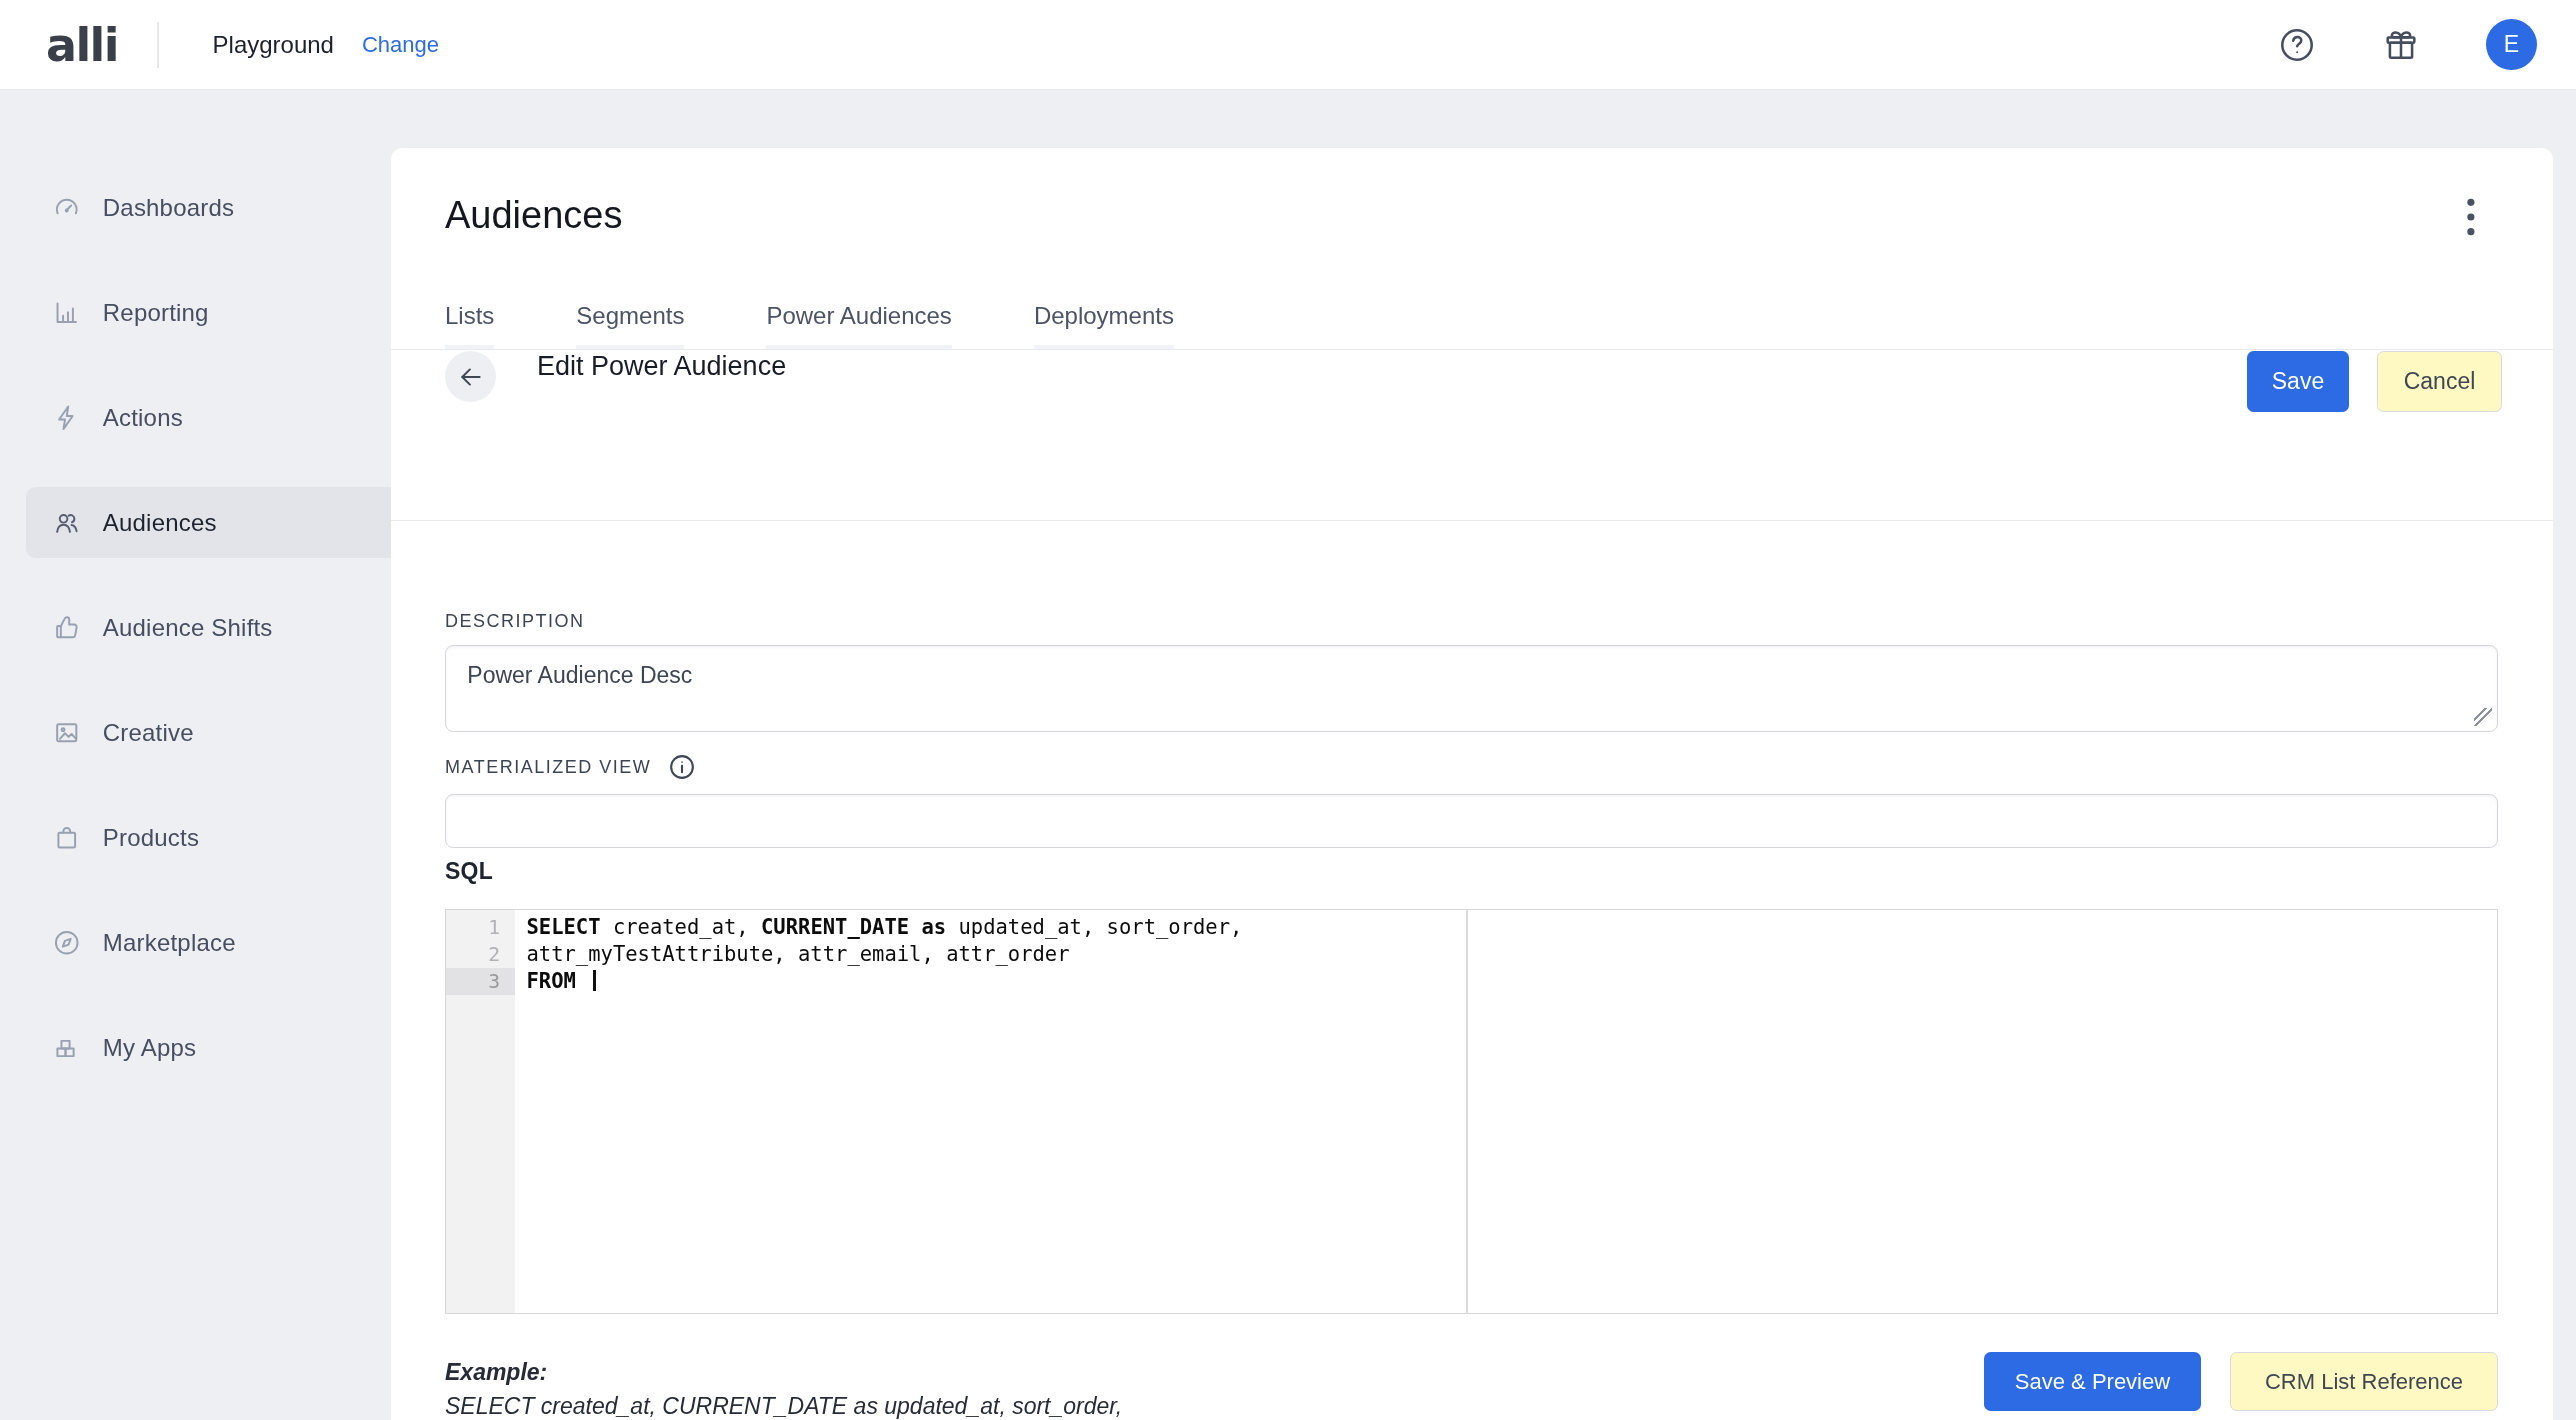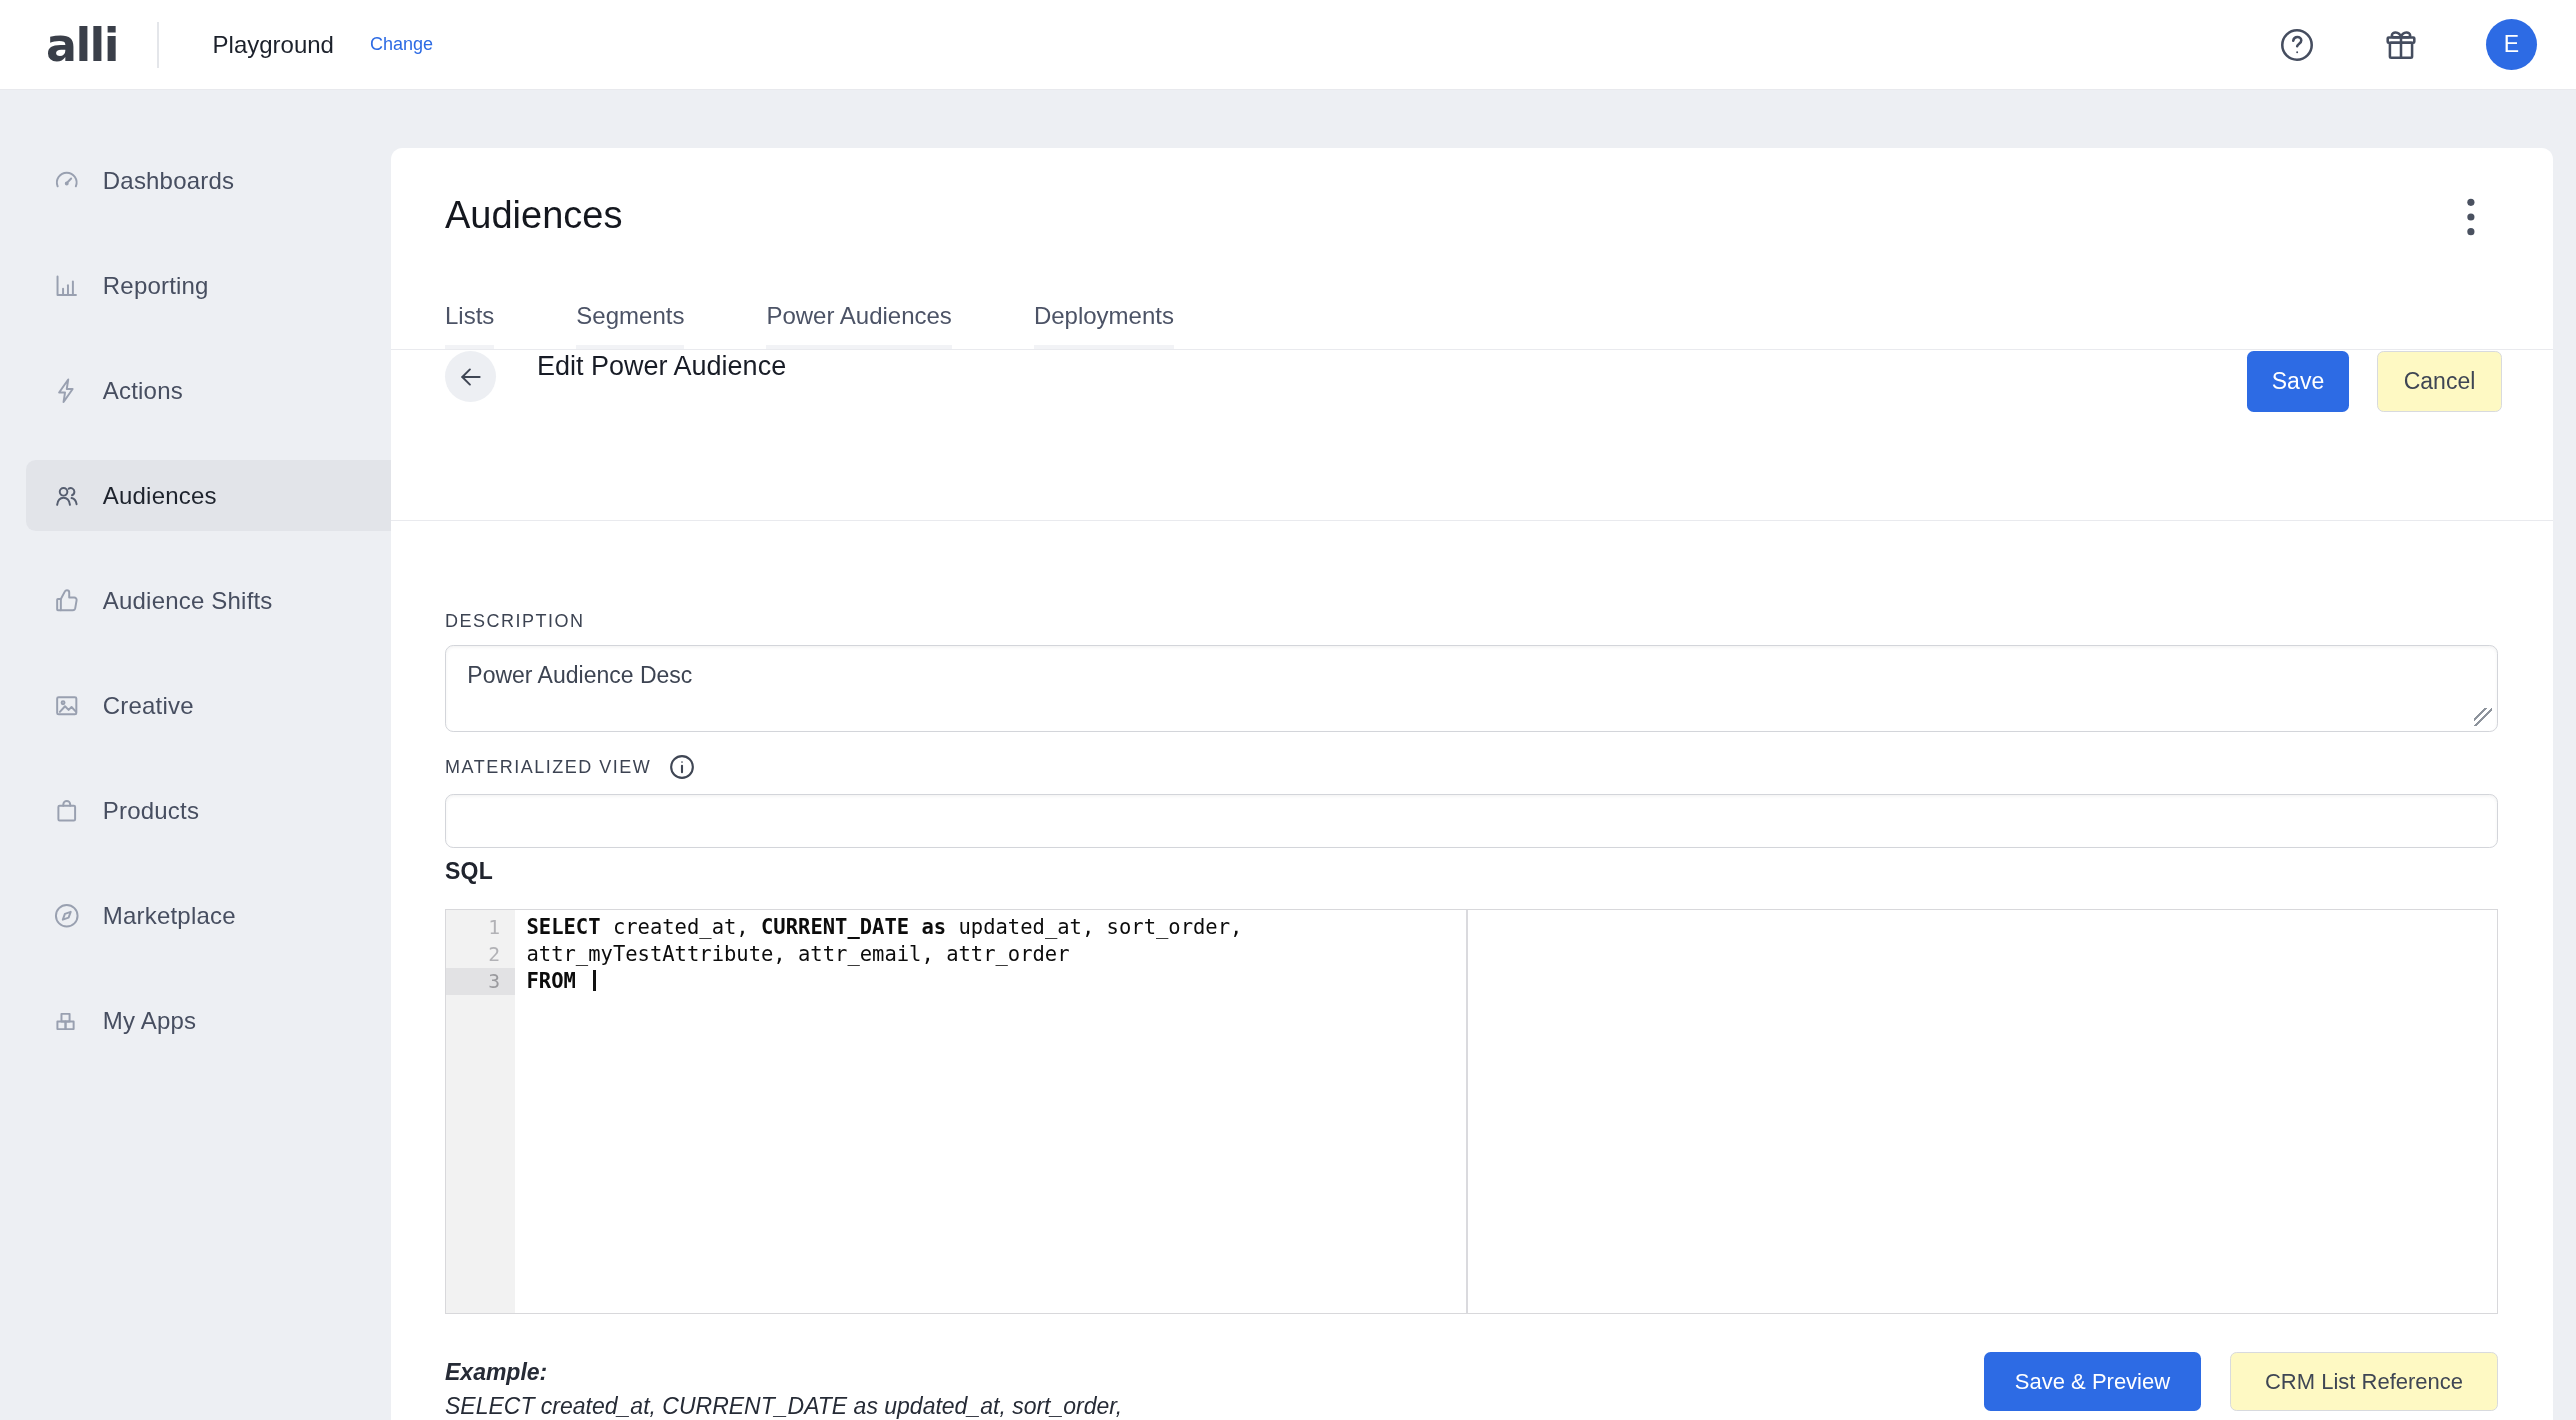--- a/index.html
+++ b/index.html
@@ -28,31 +28,31 @@
     position:absolute;left:0;top:0;width:2576px;height:90px;
     background:#fff;border-bottom:0.8px solid #e8e9ed;
     display:flex;align-items:center;
   }
   .logo{
     margin-left:46px;font-size:46px;font-weight:700;letter-spacing:-1.6px;
     color:#3a3f49;font-family:"DejaVu Sans", sans-serif;
   }
   .topbar-divider{width:1.6px;height:46px;background:#e4e6ea;margin-left:39px;}
   .workspace-name{margin-left:54px;font-size:24px;color:#1c212b;}
-  .change-link{margin-left:36px;font-size:18px;color:var(--accent);cursor:pointer;}
+  .change-link{margin-left:28px;font-size:22px;color:var(--accent);cursor:pointer;}
   .topbar-right{margin-left:auto;display:flex;align-items:center;gap:66px;padding-right:39px;}
   .icon-btn{width:38px;height:38px;display:flex;align-items:center;justify-content:center;cursor:pointer;}
   .icon-btn svg{width:38px;height:38px;stroke:#454d5f;fill:none;stroke-width:1.6;stroke-linecap:round;stroke-linejoin:round;}
   .avatar{
     width:51px;height:51px;border-radius:50%;background:var(--accent);
     color:#fff;font-size:23px;display:flex;align-items:center;justify-content:center;cursor:pointer;
   }
 
   
-  .sidebar{position:absolute;left:0;top:90px;width:457px;bottom:0;padding-top:55px;}
+  .sidebar{position:absolute;left:0;top:90px;width:457px;bottom:0;padding-top:82px;}
   .side-item{
     height:71px;margin:0 24.6px 34px 26px;border-radius:9.8px;
     display:flex;align-items:center;cursor:pointer;
   }
   .side-item .s-icon{width:29.5px;height:29.5px;margin-left:26px;flex:0 0 29.5px;}
   .side-item .s-icon svg{width:29.5px;height:29.5px;stroke:#99a0b0;fill:none;stroke-width:1.6;stroke-linecap:round;stroke-linejoin:round;}
   .side-item .s-label{margin-left:21.3px;font-size:24px;letter-spacing:0.2px;color:var(--text-slate);}
   .side-item.active{background:var(--sidebar-active-bg);}
   .side-item.active .s-label{color:#1e232d;font-weight:500;}
   .side-item.active .s-icon svg{stroke:#565e70;}

